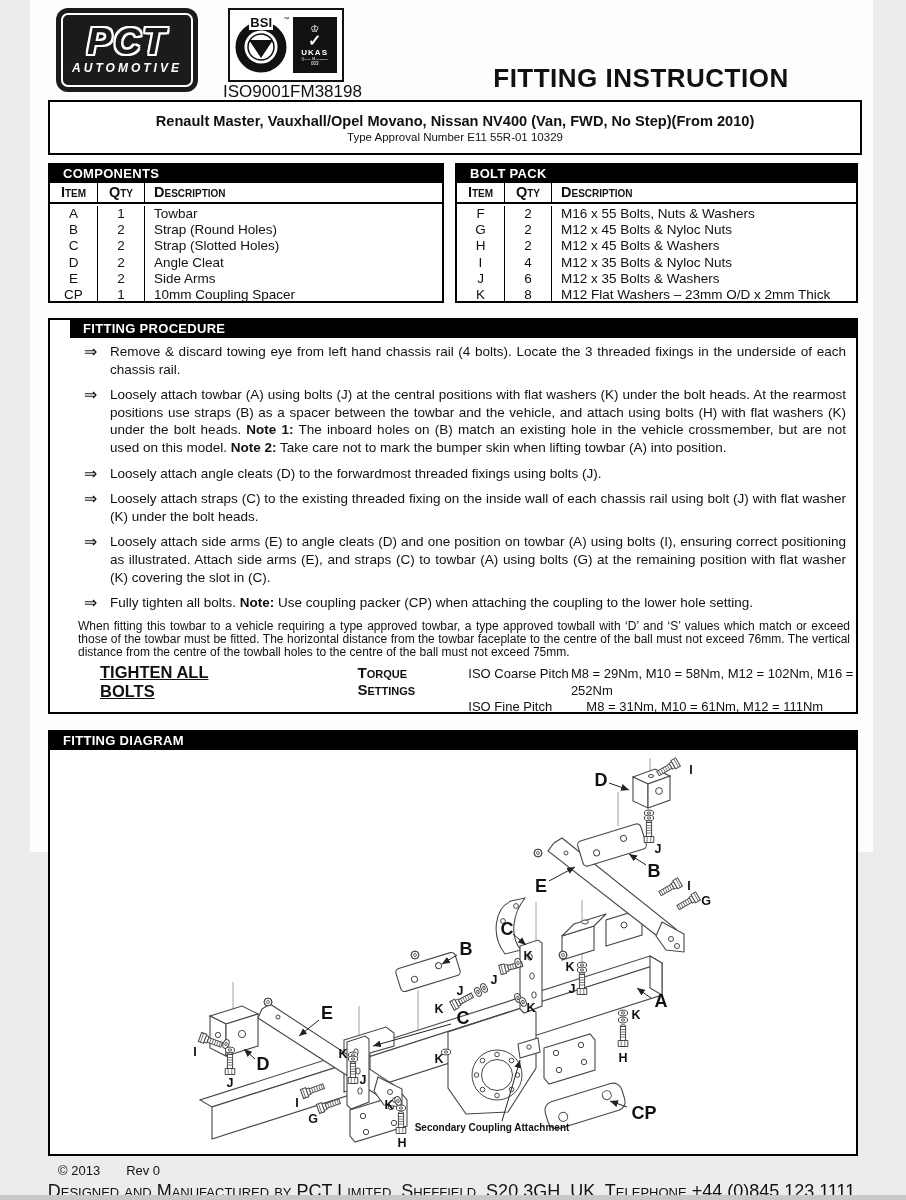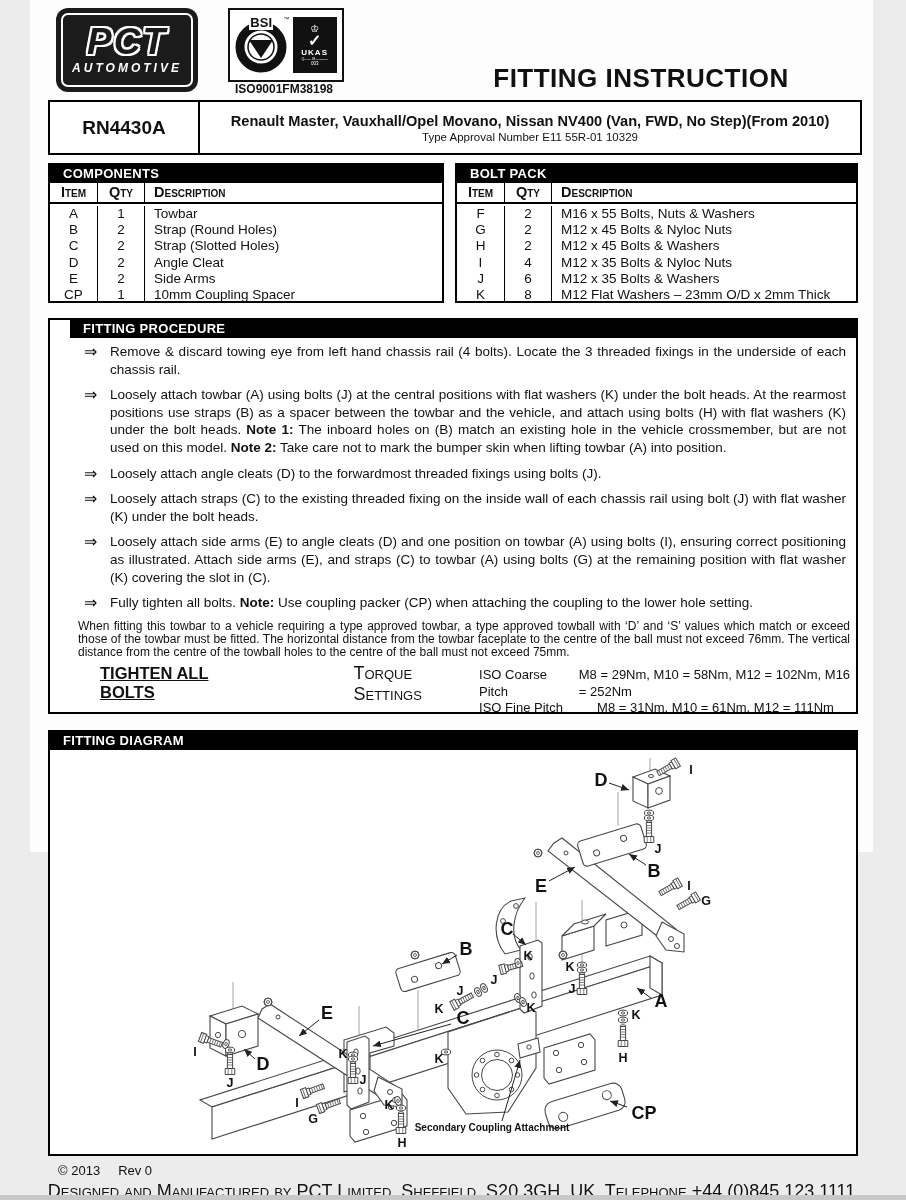--- a/index.html
+++ b/index.html
@@ -25,21 +25,21 @@
     display:flex;align-items:center;justify-content:space-evenly;}
   .bsi-roundel{position:relative;width:52px;height:58px;}
   .bsi-text{position:absolute;left:14px;top:-1px;font-size:13px;font-weight:bold;background:#fff;padding:0 1px;z-index:2;}
   .bsi-tm{position:absolute;right:-2px;top:0;font-size:6px;}
   .ukas-block{width:44px;height:56px;background:#111;color:#fff;display:flex;flex-direction:column;align-items:center;justify-content:center;line-height:1;}
   .ukas-crown{font-size:10px;}
   .ukas-check{font-size:16px;font-weight:bold;margin:-1px 0;}
   .ukas-name{font-size:8px;font-weight:bold;letter-spacing:1px;margin-top:1px;}
   .ukas-sub{font-size:3.5px;font-variant:small-caps;text-align:center;margin-top:1px;}
   .ukas-num{font-size:4.5px;margin-top:1px;}
-  .iso-row{position:absolute;left:193px;top:82px;width:122px;display:flex;justify-content:center;font-size:12px;font-weight:bold;}
+  .iso-row{position:absolute;left:193px;top:82px;width:122px;display:flex;justify-content:space-between;font-size:17px;font-weight:normal;}
 
   .doc-title{position:absolute;left:396px;top:63px;width:430px;text-align:center;font-size:26px;font-weight:bold;letter-spacing:0.5px;}
 
   
   .model-box{position:absolute;left:18px;top:100px;width:810px;height:51px;border:2px solid #000;background:#fff;display:flex;}
   .model-code{width:148px;border-right:2px solid #000;display:flex;align-items:center;justify-content:center;font-size:19px;font-weight:bold;}
   .model-right{flex:1;display:flex;flex-direction:column;align-items:center;justify-content:center;}
   .model-vehicle{font-size:14.6px;font-weight:bold;}
   .model-approval{font-size:11.5px;margin-top:2px;}
 
@@ -58,39 +58,39 @@
   
   .proc-box{position:absolute;left:18px;top:318px;width:810px;height:396px;border:2px solid #000;background:#fff;box-sizing:border-box;overflow:hidden;padding-left:20px;}
   .steps{padding:5px 10px 0 8px;}
   .step{display:flex;margin-bottom:8px;}
   .bullet{width:26px;padding-left:6px;font-size:16px;line-height:17px;flex:none;}
   .step-text{flex:1;margin:0;font-size:13.5px;line-height:17.6px;text-align:justify;}
   .b{font-weight:bold;}
   .fine-print{margin:0 6px 4px 8px;font-size:12px;line-height:13.2px;text-align:justify;}
   .tight-row{display:flex;align-items:baseline;margin:3px 0 0 30px;}
   .tighten{font-size:16.5px;font-weight:bold;text-decoration:underline;}
-  .torque-label{font-variant:small-caps;font-size:18px;margin-left:112px;}
+  .torque-label{font-variant:small-caps;font-size:15px;margin-left:112px;font-weight:bold;}
   .torque-tbl{margin-left:14px;font-size:13px;line-height:16.5px;}
   .torq-row{display:flex;}
   .tc1{width:118px;}
 
   
   .diag-box{position:absolute;left:18px;top:730px;width:810px;height:426px;border:2px solid #000;background:#fff;box-sizing:border-box;}
   svg{display:block;}
   svg .part{fill:#fff;stroke:#474747;stroke-width:1.1px;}
   svg .hole{fill:#fff;stroke:#474747;stroke-width:1px;}
   svg .axis{stroke:#8a8a8a;stroke-width:0.8px;fill:none;}
   svg .leader{stroke:#222;stroke-width:1px;fill:none;}
   svg text{font-family:"Liberation Sans",sans-serif;font-weight:bold;fill:#111;}
   svg text.Lg{font-size:18px;}
   svg text.Sm{font-size:12.5px;}
   svg text.Tiny{font-size:10px;}
 
   
-  .copyright{position:absolute;left:28px;top:1163px;font-size:13px;display:flex;gap:18px;}
+  .copyright{position:absolute;left:28px;top:1163px;font-size:13px;display:flex;gap:26px;}
   .footer-line{position:absolute;left:0;top:1181px;width:843px;text-align:center;font-size:18px;font-variant:small-caps;}
 </style>
 </head>
 <body>
 
 <div class="paper">
 
   <div class="logo-box">
     <div class="logo-inner">
       <div class="logo-brand">PCT</div>
@@ -117,21 +117,20 @@
     </div>
   </div>
   <div class="iso-row">
     <span>ISO9001</span>
     <span>FM38198</span>
   </div>
 
   <div class="doc-title">FITTING INSTRUCTION</div>
 
   <div class="model-box">
-    <div class="model-code">RN4430A</div>
     <div class="model-right">
       <div class="model-vehicle">Renault Master, Vauxhall/Opel Movano, Nissan NV400 (Van, FWD, No Step)(From 2010)</div>
       <div class="model-approval">Type Approval Number E11 55R-01 10329</div>
     </div>
   </div>
 
   <div class="tbl comp">
     <div class="bar">COMPONENTS</div>
     <div class="cols">
       <div class="c-item">Item</div>

